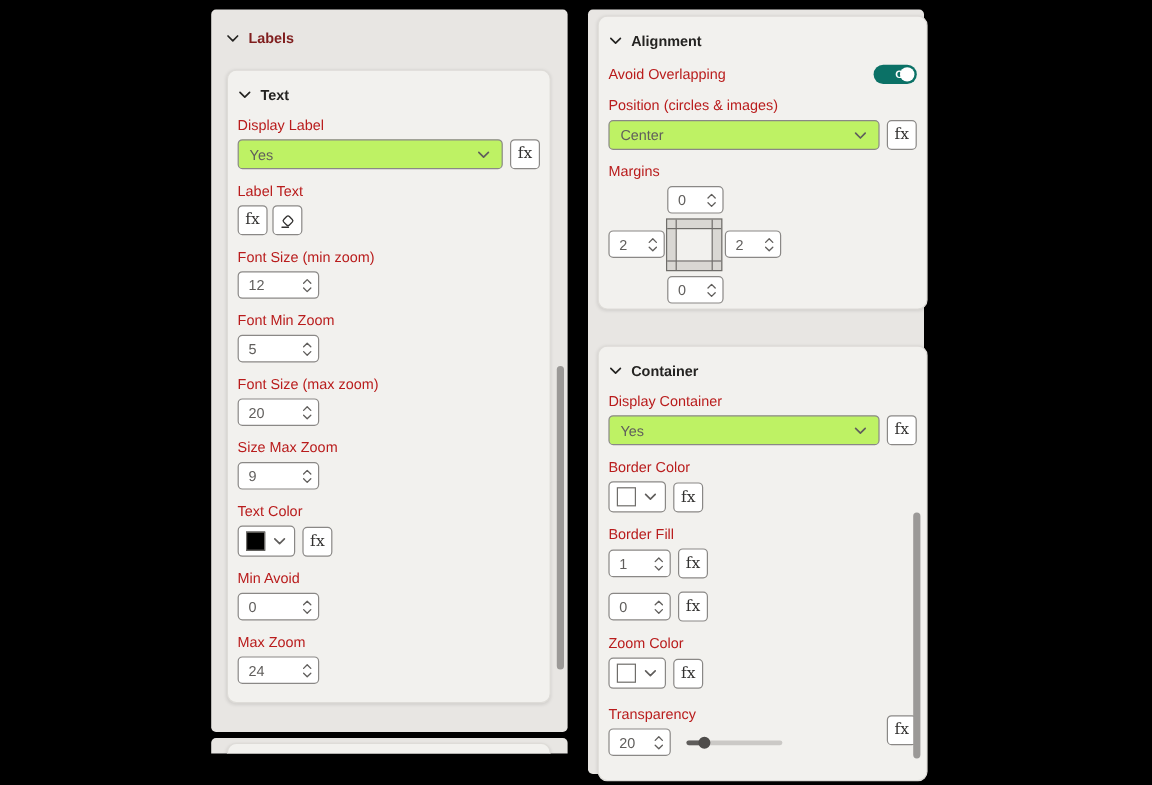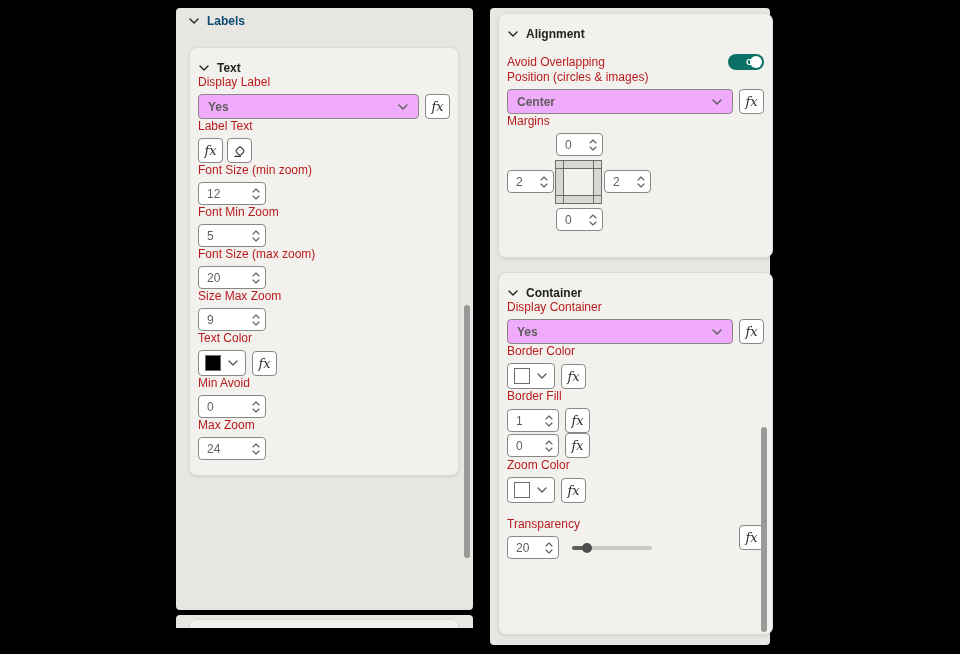--- a/index.html
+++ b/index.html
@@ -4,44 +4,44 @@
 <style>
   * { margin:0; padding:0; box-sizing:border-box; }
   html,body { background:#000; }
   body { font-family:"Liberation Sans", sans-serif; }
   .stage { position:relative; width:960px; height:654px; background:#000; overflow:hidden; }
 
   .panel { position:absolute; background:#e8e6e3; border-radius:4px; }
   .left-panel  { left:176px; top:8px; width:297px; height:602px; }
   .right-panel { left:490px; top:8px; width:280px; height:637px; }
 
-  .section-header { display:flex; align-items:center; gap:7px; padding:6px 0 0 12px;
-                    font-size:12px; font-weight:700; color:#0c4a6e; }
+  .section-header { display:flex; align-items:center; gap:7px; padding:17px 0 0 12px;
+                    font-size:12px; font-weight:700; color:#7f1d1d; }
 
   .card { background:#f2f1ee; border:1px solid #dedcd8; border-radius:8px;
           box-shadow:0 1px 3px rgba(0,0,0,.10); }
   .text-card { margin:19px 14px 0 13px; padding:13px 8px 15px; }
   .abs-card  { position:absolute; left:8px; width:275px; padding:13px 8px 15px; }
   .alignment-card { top:5px;  height:245px; }
-  .container-card { top:264px; height:363px; }
+  .container-card { top:280px; height:363px; }
 
   .card-header { display:flex; align-items:center; gap:7px; font-size:12px;
                  font-weight:700; color:#242321; }
 
-  .field  { }
+  .field  { margin-top:11px; }
   .flabel { font-size:12px; color:#b91c1c; line-height:15px; margin-bottom:4px; }
   .row    { display:flex; align-items:center; gap:6px; }
 
-  .dd { flex:1; height:25px; background:#f0abfc; border:1px solid #8a8886; border-radius:4px;
-        display:flex; align-items:center; justify-content:space-between; padding:0 9px;font-weight:bold; }
+  .dd { flex:1; height:25px; background:#bef264; border:1px solid #8a8886; border-radius:4px;
+        display:flex; align-items:center; justify-content:space-between; padding:0 9px; }
   .dd-value { font-size:12px; color:#605e5c; }
 
   .fxbtn { width:25px; height:25px; flex:0 0 25px; background:#fff; border:1px solid #8a8886;
            border-radius:4px; display:flex; align-items:center; justify-content:center;
-           font-family:"DejaVu Serif", serif; font-style:italic; font-size:13px; color:#323130;
+           font-family:"DejaVu Serif", serif; font-size:13px; color:#323130;
            cursor:pointer;text-align:right; }
   .iconbtn { width:25px; height:25px; background:#fff; border:1px solid #8a8886; border-radius:4px;
              display:flex; align-items:center; justify-content:center; cursor:pointer; }
 
   .spin { width:68px; height:23px; background:#fff; border:1px solid #8a8886; border-radius:4px;
           display:flex; align-items:center; justify-content:space-between; padding:0 5px 0 8px; }
   .spin.small { width:47px; }
   .spin-value { font-size:12px; color:#605e5c; }
   .arrows { display:flex; flex-direction:column; align-items:center; gap:2px; cursor:pointer; }
 

